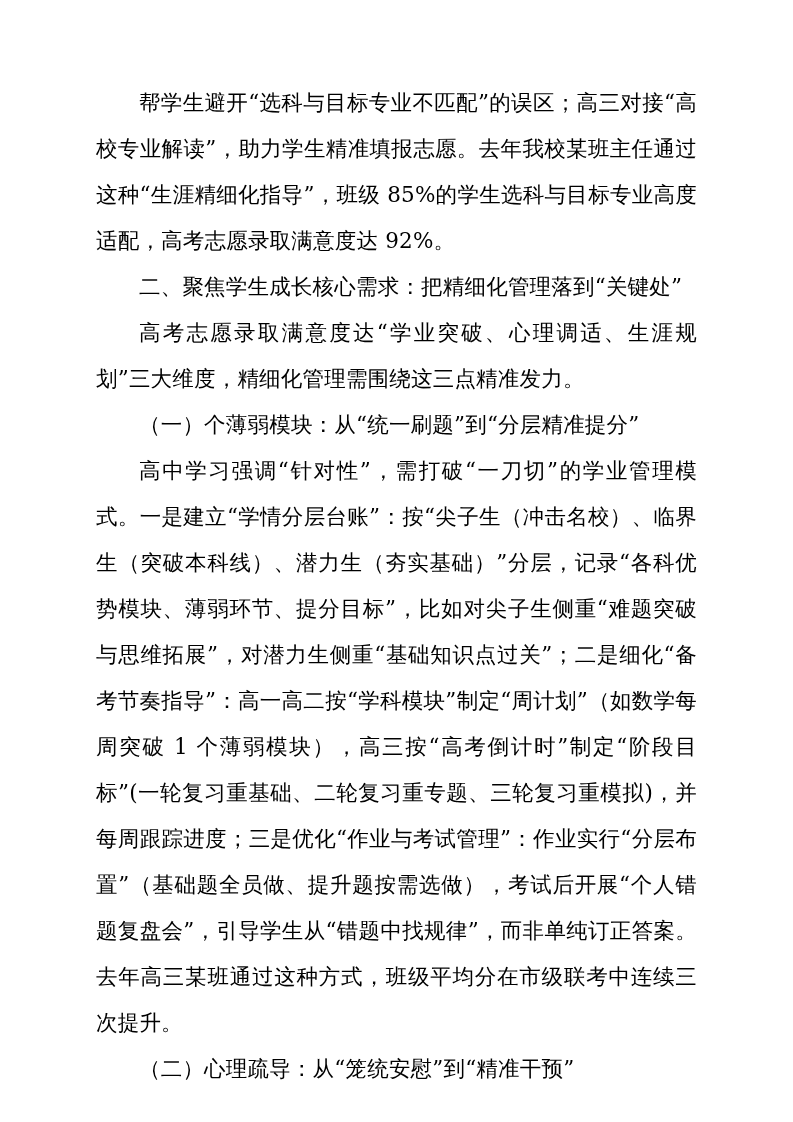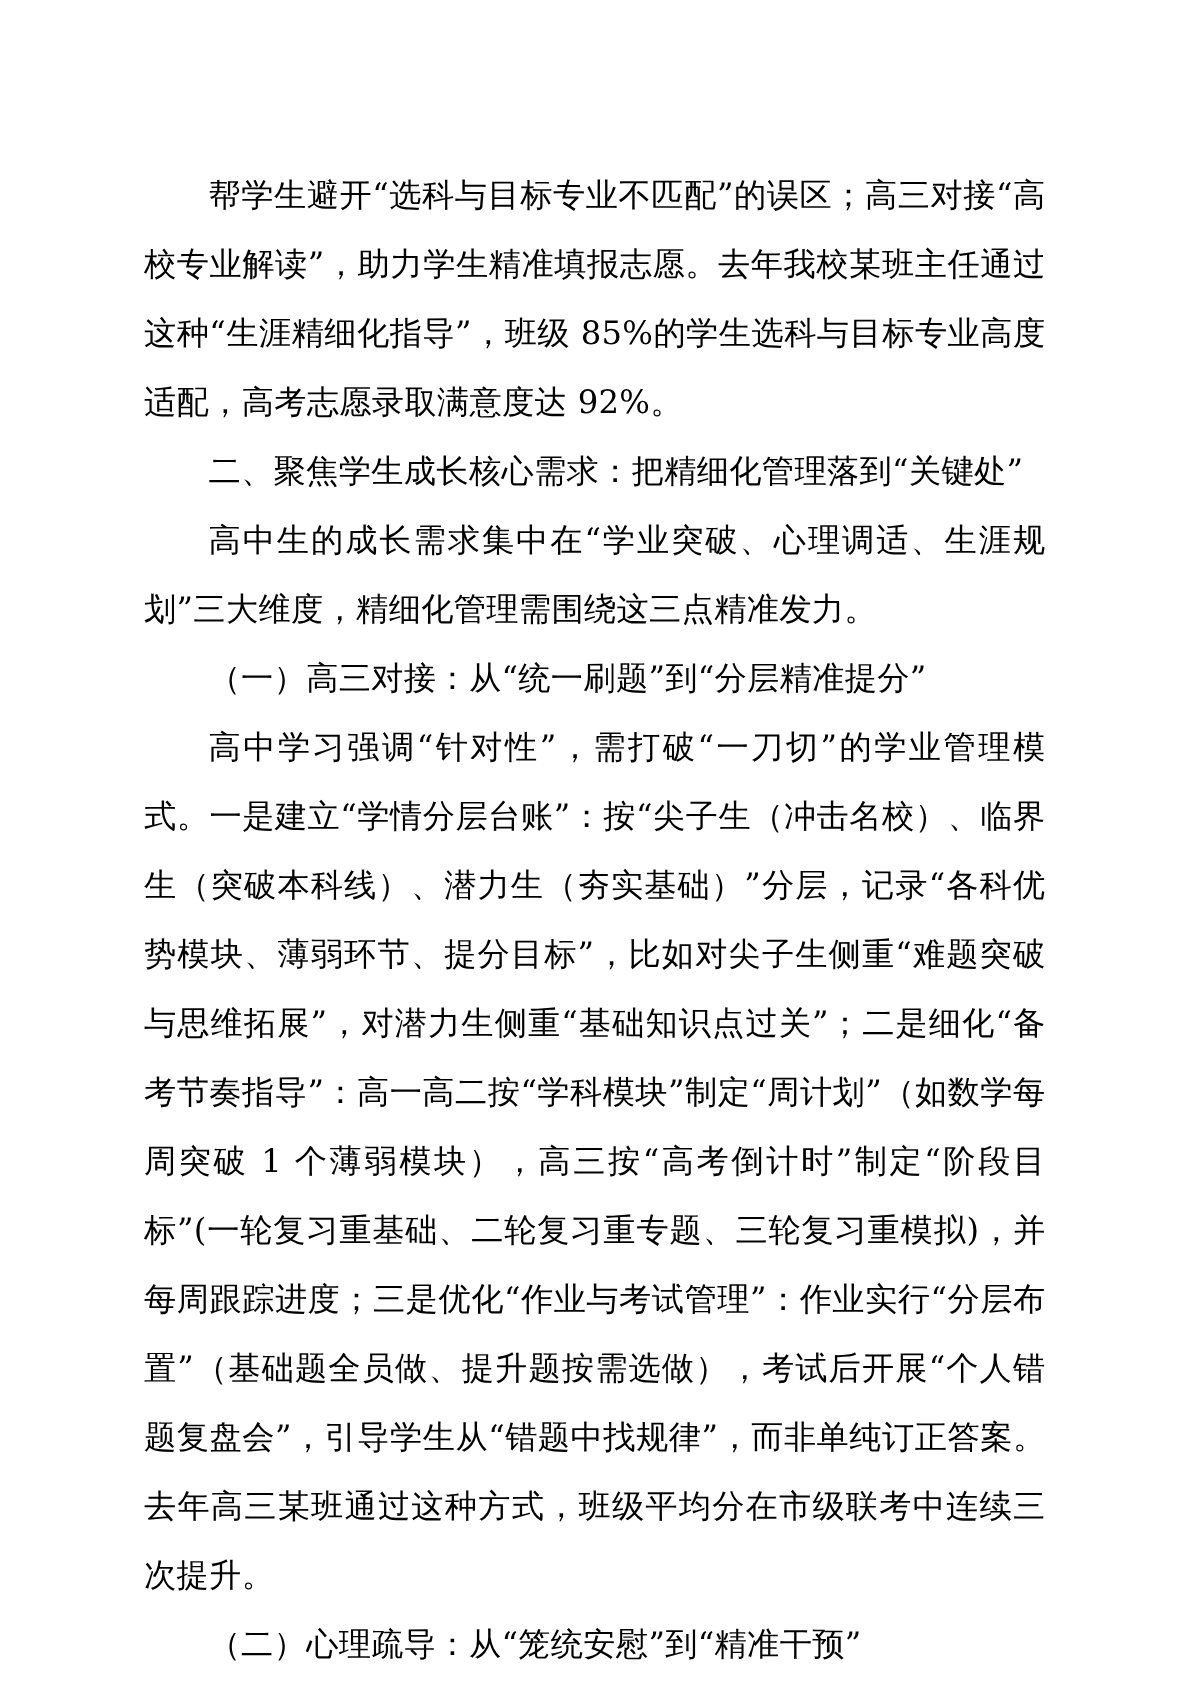--- a/index.html
+++ b/index.html
@@ -12,21 +12,21 @@
     height: 1122px;
     font-family: "DejaVu Serif", "Liberation Serif", serif;
     color: #000000;
     position: relative;
     overflow: hidden;
   }
   .page {
     box-sizing: border-box;
     width: 793px;
     height: 1106px;
-    padding: 108px 96px 60px 96px;
+    padding: 80px 96px 60px 96px;
   }
   .doc-body {
     font-size: 21.5px;
     line-height: 46px;
     text-align: justify;
     text-justify: inter-ideograph;
     letter-spacing: 0.2px;
   }
   p {
     margin: 0;
@@ -40,19 +40,19 @@
     font-weight: normal;
   }
 </style>
 </head>
 <body>
 
 <div class="page">
   <div class="doc-body">
     <p class="para">帮学生避开“选科与目标专业不匹配”的误区；高三对接“高校专业解读”，助力学生精准填报志愿。去年我校某班主任通过这种“生涯精细化指导”，班级 85%的学生选科与目标专业高度适配，高考志愿录取满意度达 92%。</p>
     <p class="heading">二、聚焦学生成长核心需求：把精细化管理落到“关键处”</p>
-    <p class="para">高中生的成长需求集中在“学业突破、心理调适、生涯规划”三大维度，精细化管理需围绕这三点精准发力。</p>
-    <p class="para">（一）高三对接：从“统一刷题”到“分层精准提分”</p>
+    <p class="para">高考志愿录取满意度达“学业突破、心理调适、生涯规划”三大维度，精细化管理需围绕这三点精准发力。</p>
+    <p class="para">（一）个薄弱模块：从“统一刷题”到“分层精准提分”</p>
     <p class="para">高中学习强调“针对性”，需打破“一刀切”的学业管理模式。一是建立“学情分层台账”：按“尖子生（冲击名校）、临界生（突破本科线）、潜力生（夯实基础）”分层，记录“各科优势模块、薄弱环节、提分目标”，比如对尖子生侧重“难题突破与思维拓展”，对潜力生侧重“基础知识点过关”；二是细化“备考节奏指导”：高一高二按“学科模块”制定“周计划”（如数学每周突破 1 个薄弱模块），高三按“高考倒计时”制定“阶段目标”(一轮复习重基础、二轮复习重专题、三轮复习重模拟)，并每周跟踪进度；三是优化“作业与考试管理”：作业实行“分层布置”（基础题全员做、提升题按需选做），考试后开展“个人错题复盘会”，引导学生从“错题中找规律”，而非单纯订正答案。去年高三某班通过这种方式，班级平均分在市级联考中连续三次提升。</p>
     <p class="para">（二）心理疏导：从“笼统安慰”到“精准干预”</p>
 
   </div>
 </div>
 
 </body></html>

